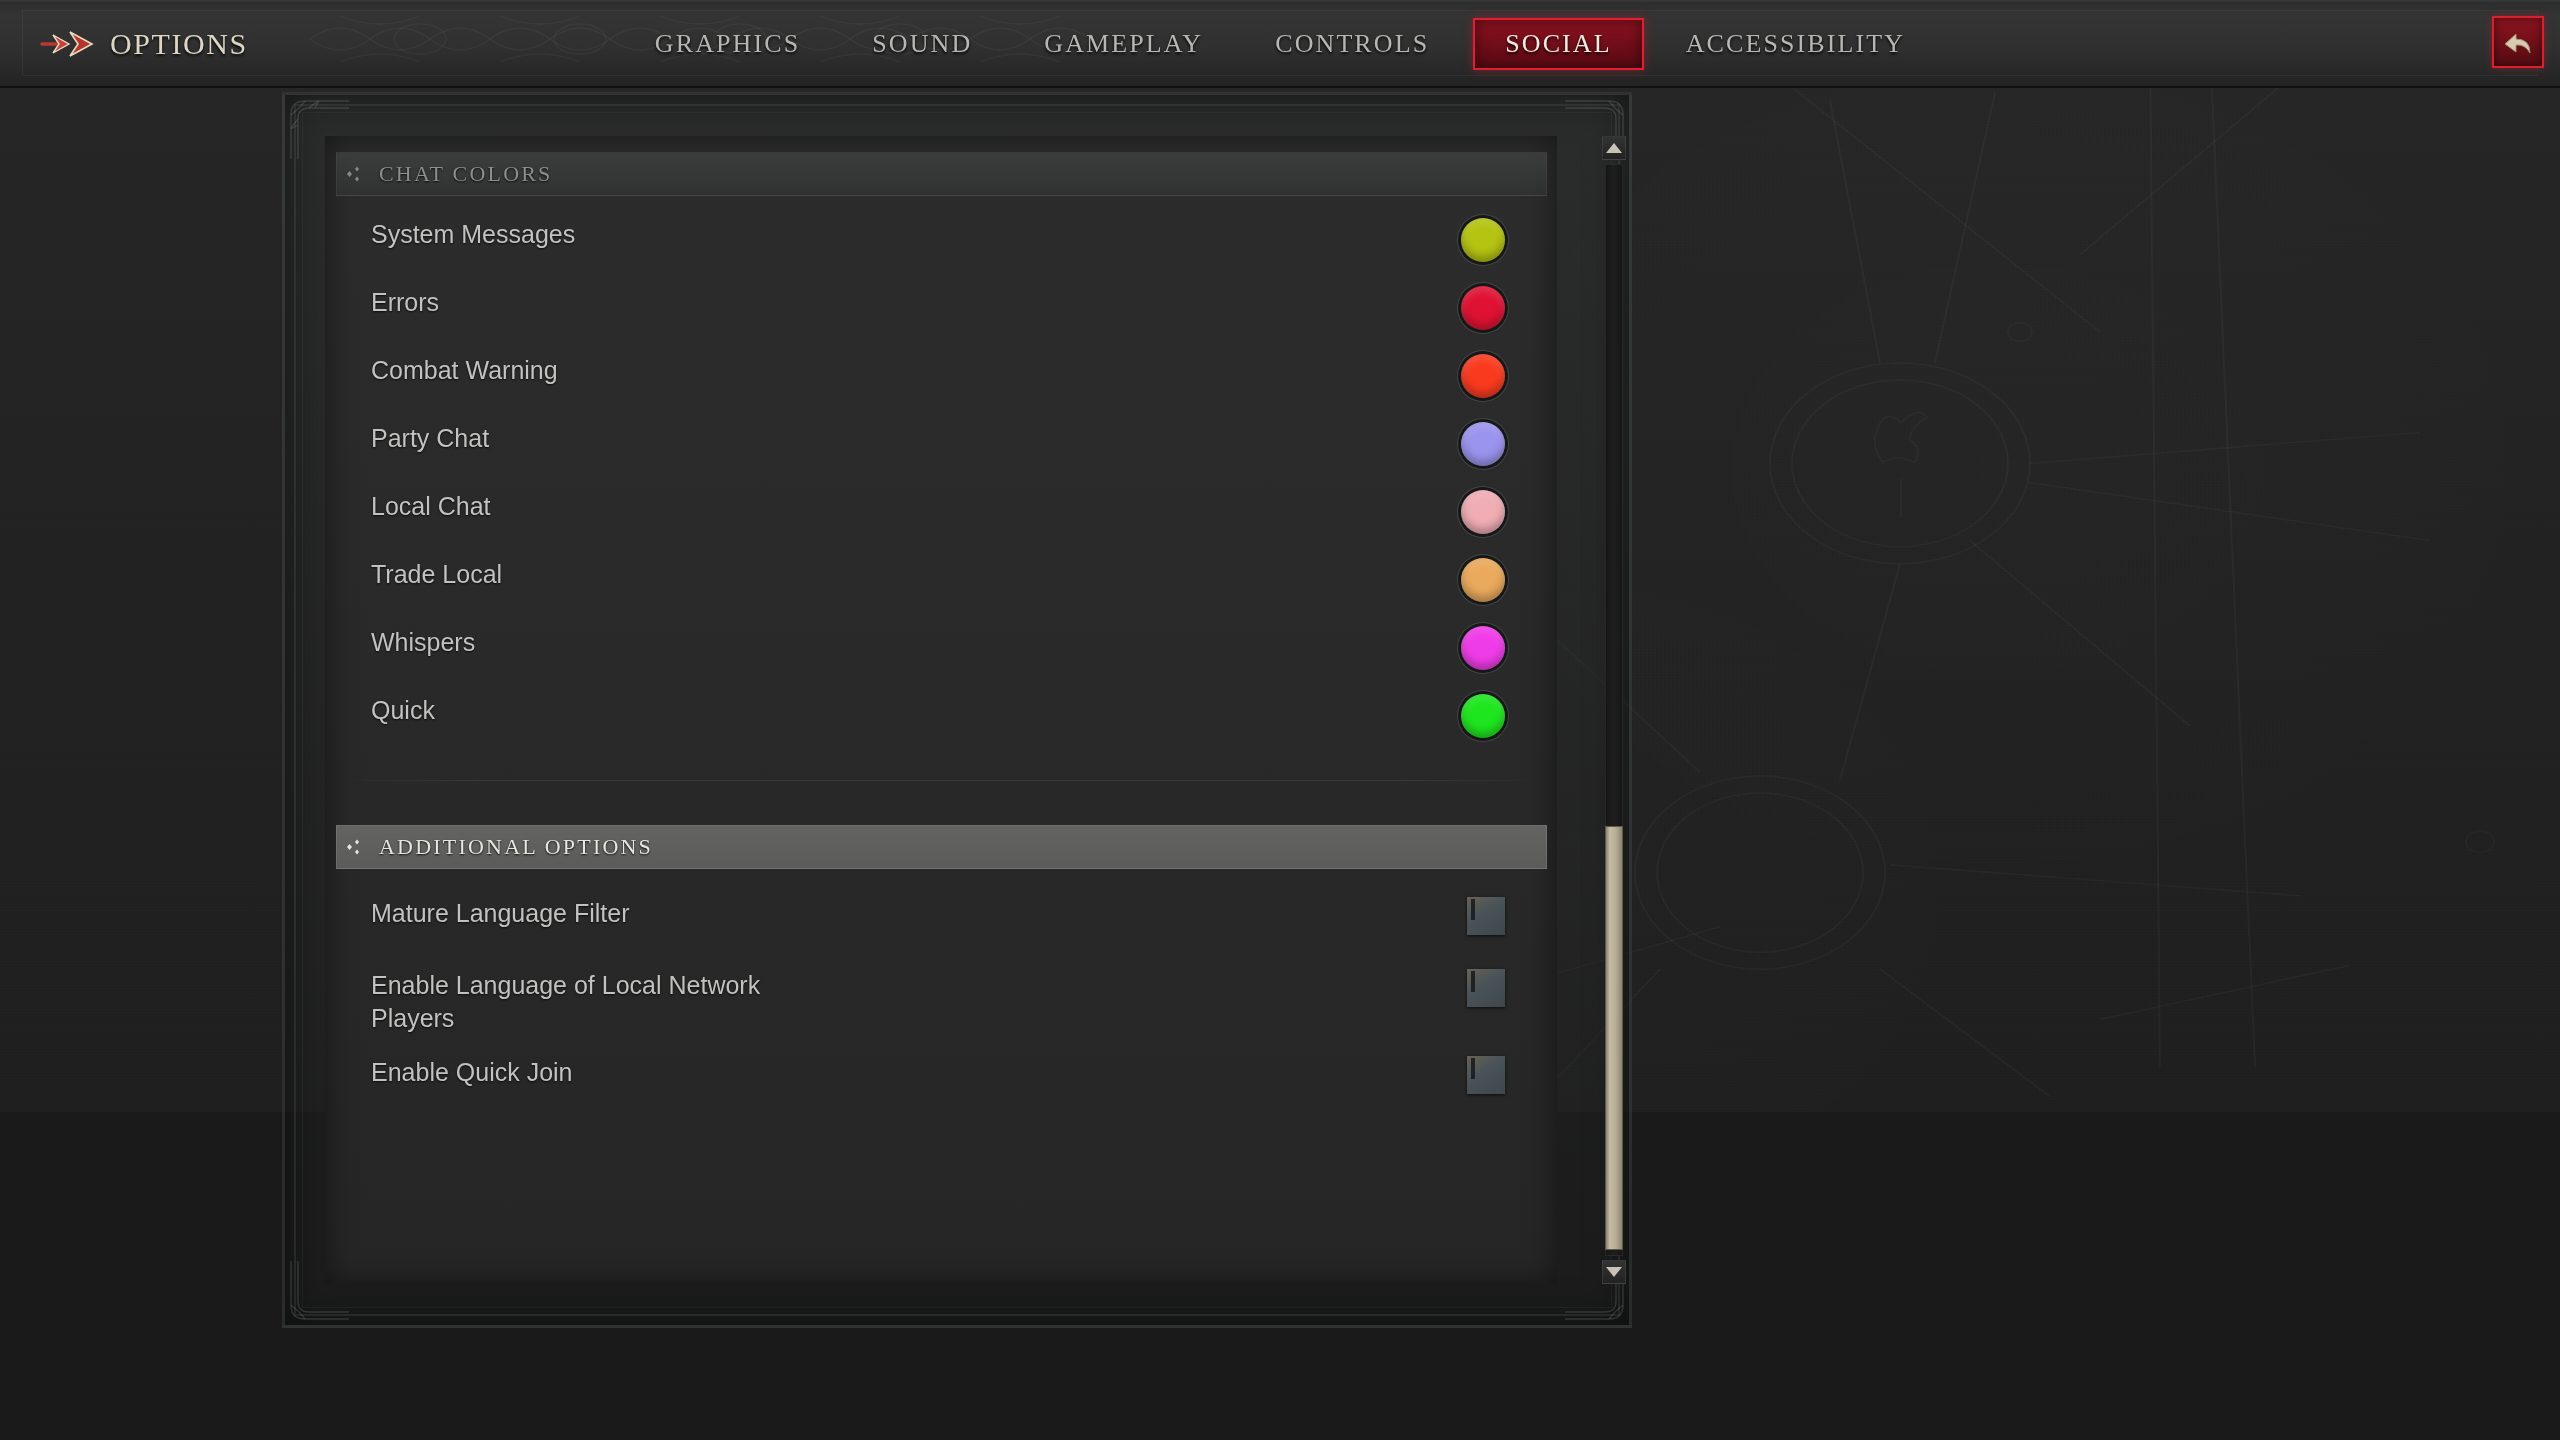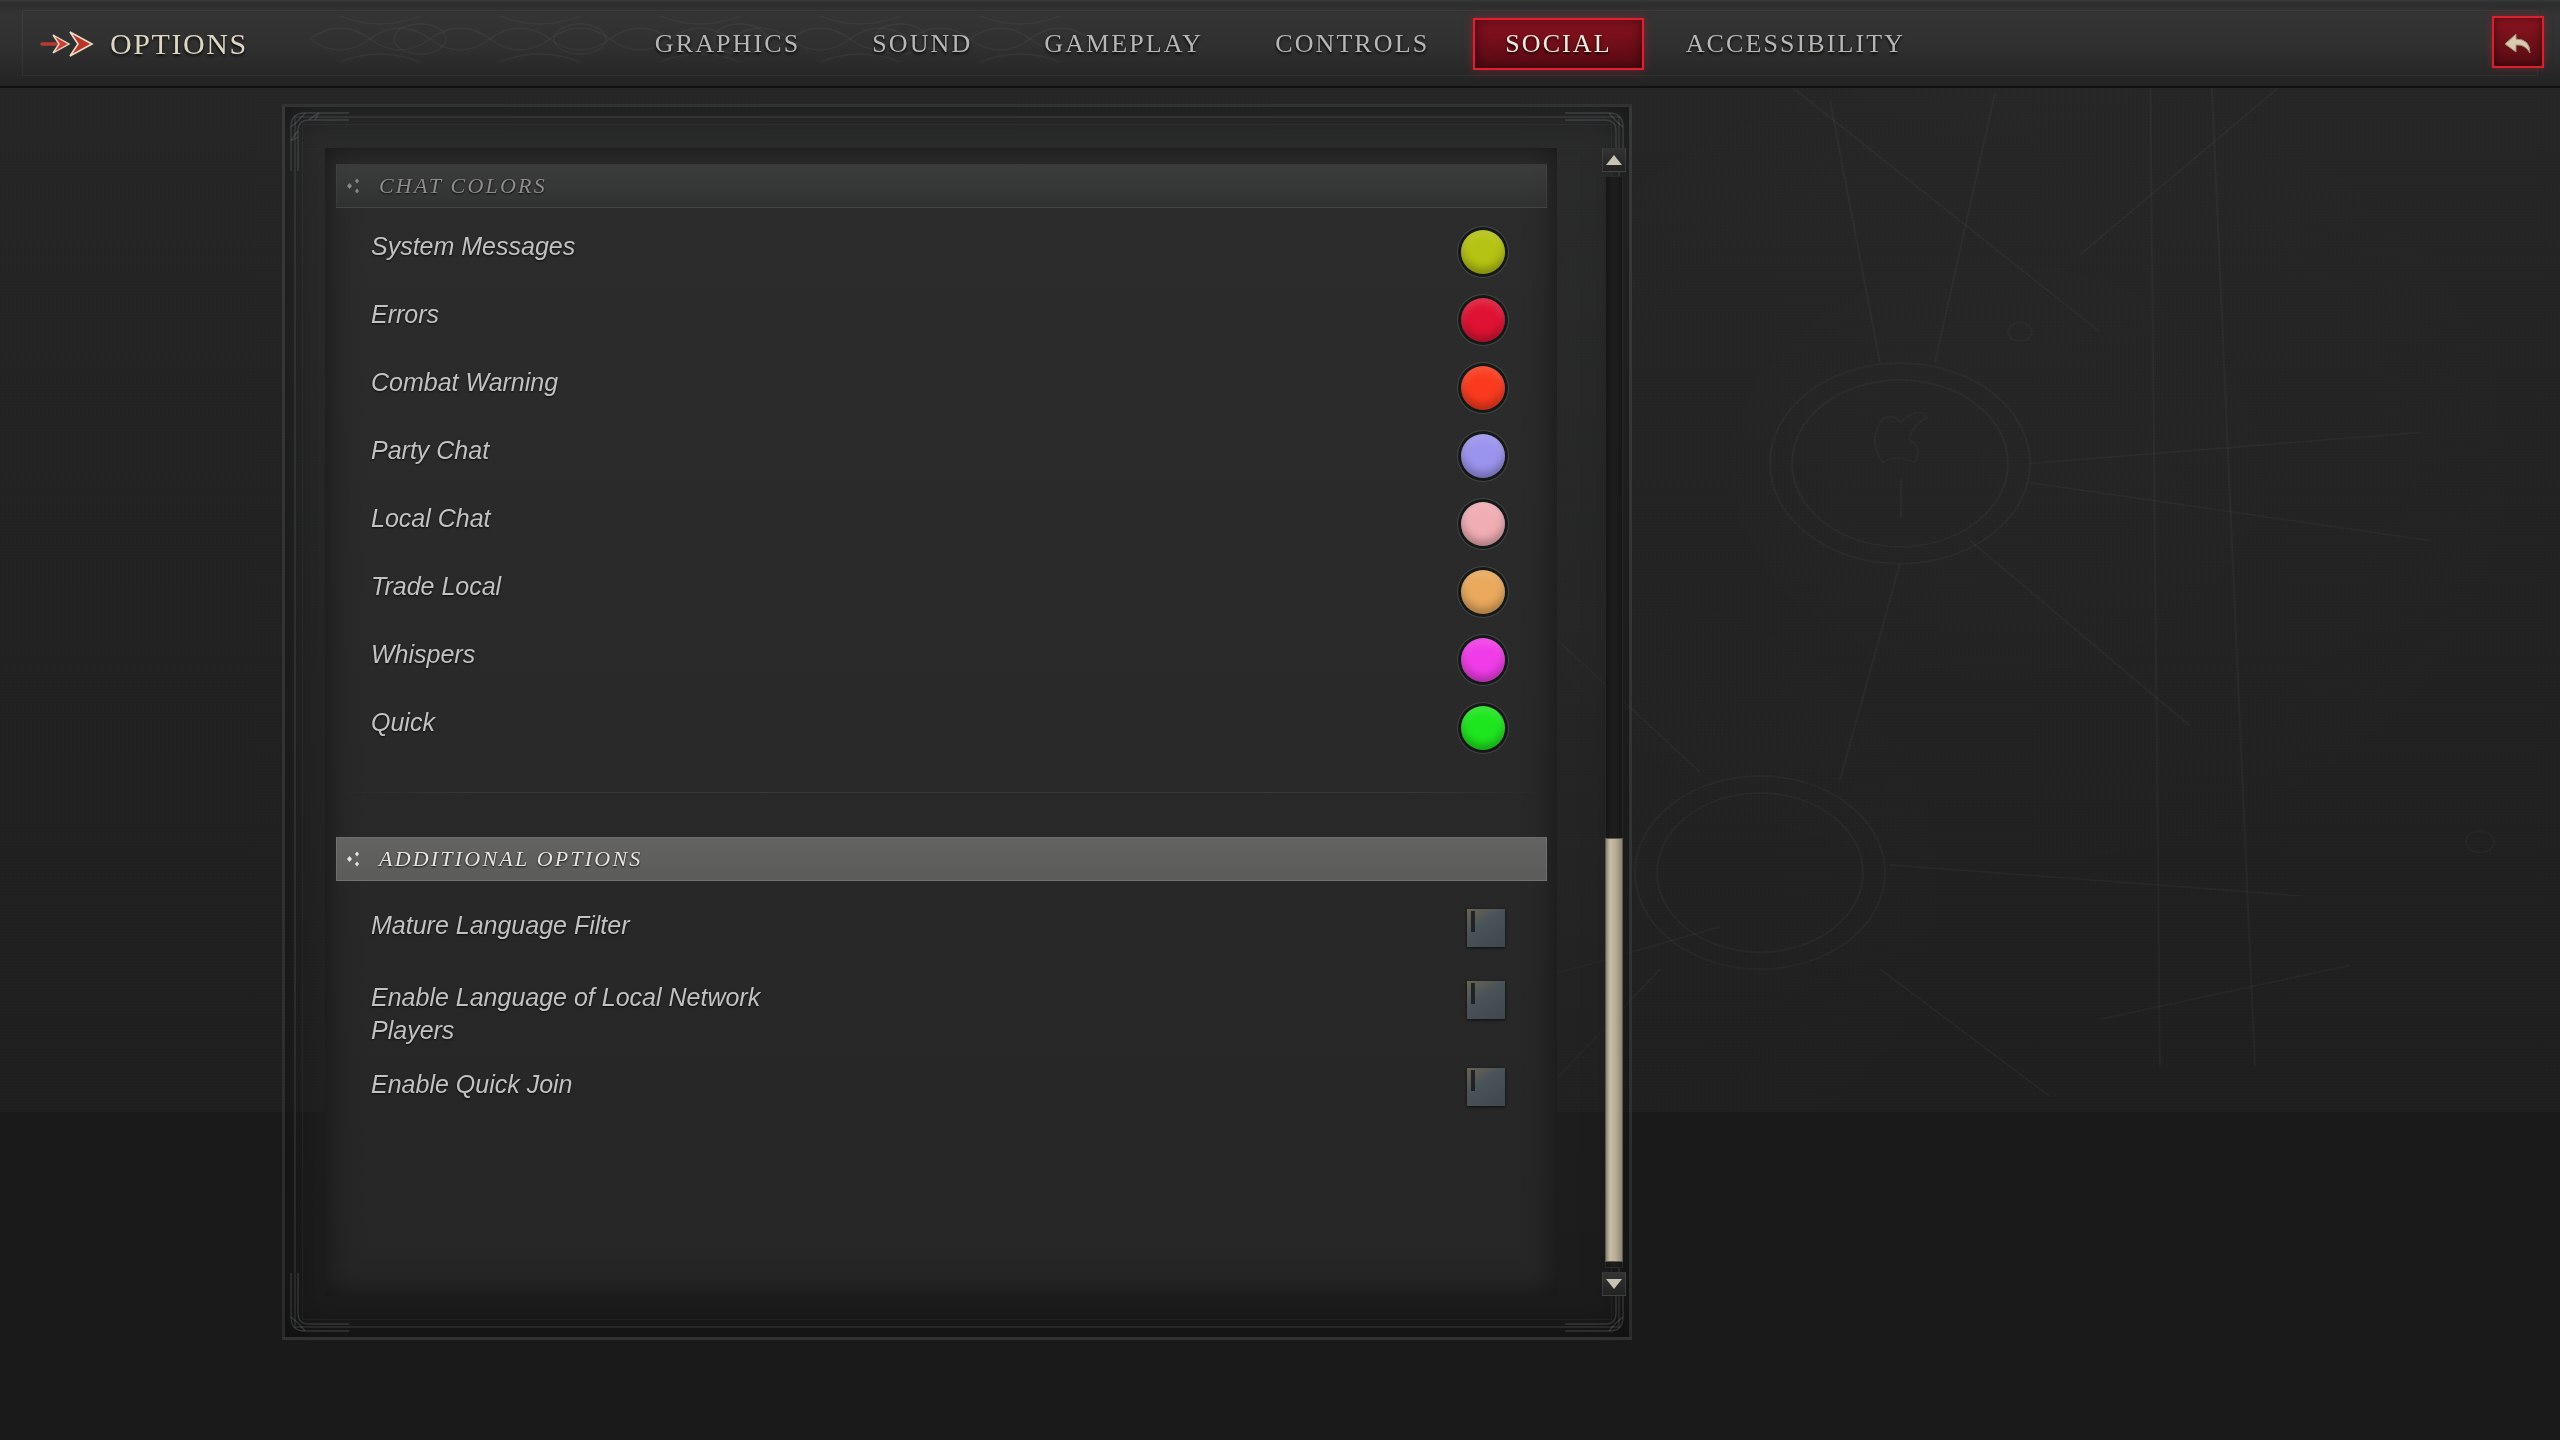--- a/index.html
+++ b/index.html
@@ -98,22 +98,22 @@
     background:linear-gradient(180deg,#8e1420 0%,#6b0f18 60%,#560b12 100%);
     border:2px solid #d9202f;
     box-shadow:0 0 8px rgba(200,25,40,.45), inset 0 0 10px rgba(0,0,0,.5);
     display:flex; align-items:center; justify-content:center;
     cursor:pointer;
   }
 
   
   #panel {
     position:absolute;
-    left:282px; top:104px;
-    width:1350px; height:1236px;font-style:italic;
+    left:282px; top:92px;
+    width:1350px; height:1236px;
   }
 
   
   #panel-frame {
     position:absolute; inset:0;
     border:3px solid rgba(120,128,128,0.16);
     background:linear-gradient(180deg,rgba(52,54,54,.34),rgba(30,31,31,.34));
     box-shadow:inset 0 0 40px rgba(0,0,0,.55);
   }
   #panel-frame::before {

